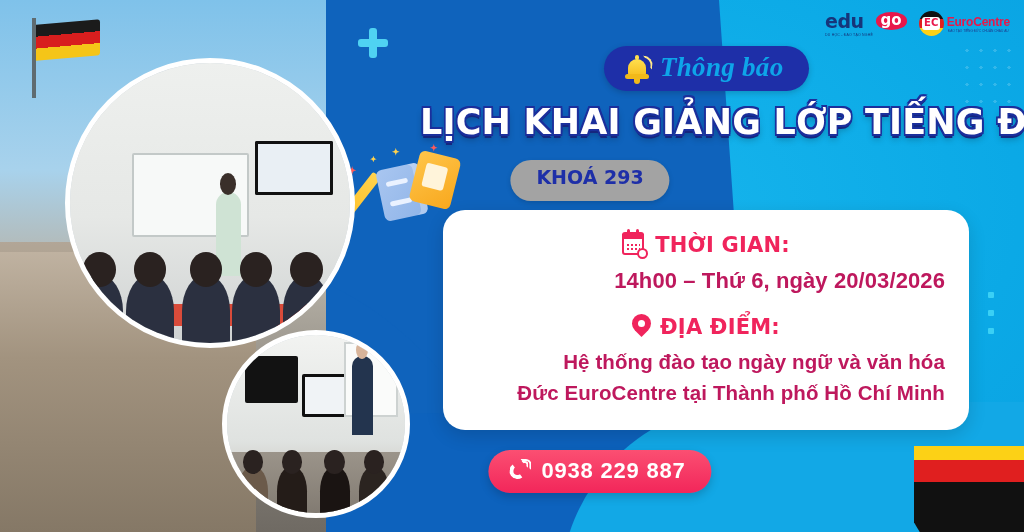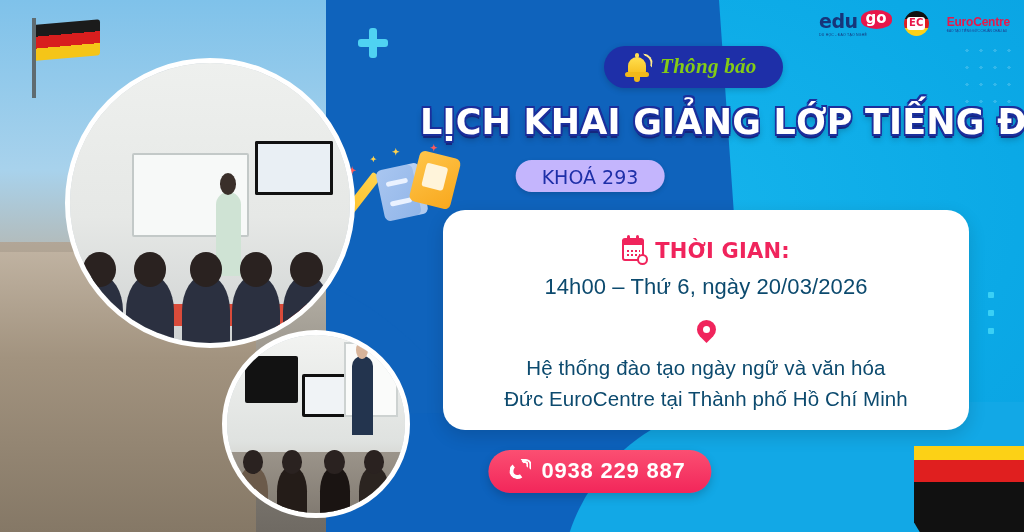--- a/index.html
+++ b/index.html
@@ -196,33 +196,33 @@
   .room2 .man { position:absolute; left:70%; top:12%; width:12%; height:44%; background:#23344e; border-radius:10px 10px 0 0; }
   .room2 .man::before { content:""; position:absolute; left:22%; top:-20%; width:56%; height:24%; background:#d8b49a; border-radius:50%; }
   .room2 .ground { position:absolute; left:0; right:0; bottom:0; height:34%; background: linear-gradient(180deg,#9b948a 0%,#827b72 100%); }
 
   
   .logos {
     position:absolute; right: 14px; top: 10px; z-index: 20;
     display:flex; align-items:center; gap: 12px;
   }
   .logo-edugo { display:flex; flex-direction:column; align-items:flex-start; }
-  .logo-edugo .row { display:flex; align-items:flex-start; gap:3px; }
+  .logo-edugo .row { display:flex; align-items:center; gap:12px; }
   .logo-edugo .edu {
     font-weight: 800; font-size: 19px; color:#16357a; letter-spacing:-.5px;
     font-family:"DejaVu Sans", sans-serif;
   }
   .logo-edugo .go {
     background:#e8174a; color:#fff; font-weight:800; font-size:15px;
     padding: 1px 5px 2px; border-radius: 50%/45%; line-height:1.05;
     font-family:"DejaVu Sans", sans-serif;
   }
   .logo-edugo .tag { font-size:3.5px; color:#16357a; letter-spacing:.2px; margin-top:1px; }
 
-  .logo-euro { display:flex; align-items:center; gap:18px; }
+  .logo-euro { display:flex; align-items:center; gap:3px;text-align:center; }
   .logo-euro .mark {
     width: 25px; height: 25px; border-radius:50%;
     background: linear-gradient(180deg,#111 0%,#111 33%,#e01f1f 33%,#e01f1f 66%,#fcd116 66%,#fcd116 100%);
     display:flex; align-items:center; justify-content:center;
     position:relative;
   }
   .logo-euro .mark span {
     font-size:10px; font-weight:800; color:#e8174a; background:#fff;
     border-radius:3px; padding:0 2px; line-height:1.25;
     font-family:"DejaVu Sans", sans-serif;
@@ -253,21 +253,21 @@
     position:absolute; left:10px; top:25px; width:6px; height:5px;
     background:#f2b91a; border-radius:0 0 4px 4px;
   }
   .bell .top { position:absolute; left:11px; top:1px; width:4px; height:5px; background:#ffdf4f; border-radius:2px; }
   .bell .wave {
     position:absolute; right:-3px; top:2px; width:11px; height:13px;
     border: 2px solid #ffe98a; border-left-color: transparent; border-bottom-color: transparent;
     border-radius: 0 10px 0 0; transform: rotate(8deg);
   }
   .badge-notice .txt {
-    color:#84cc16; font-weight: 700; font-style: italic; font-size: 21px;
+    color:#0ea5e9; font-weight: 700; font-style: italic; font-size: 27px;
     font-family: "Liberation Serif", serif; letter-spacing:.3px;
     white-space: nowrap;
   }
 
   .headline {
     position:absolute; left: 420px; right: 10px; top: 104px; z-index: 15;
     text-align: center;
     color:#ffffff;
     font-family:"DejaVu Sans", sans-serif;
     font-weight: 800;
@@ -277,43 +277,43 @@
     text-shadow:
       -1.6px 0 #1b2f9c, 1.6px 0 #1b2f9c, 0 -1.6px #1b2f9c, 0 1.6px #1b2f9c,
       -1.6px -1.6px #1b2f9c, 1.6px -1.6px #1b2f9c, -1.6px 1.6px #1b2f9c, 1.6px 1.6px #1b2f9c,
       0 4px 0 #15267e, 0 5px 7px rgba(0,0,0,.28);
     white-space: nowrap;
   }
 
   .badge-course {
     position:absolute; left: 50%; margin-left: 78px; top: 160px; z-index: 15;
     transform: translateX(-50%);
-    background:#c4b5fd; border-radius: 22px;
-    padding: 6px 26px 4px;
-    color:#1e2fa8; font-weight: 400; font-size: 19px;
+    background:#a3a3a3; border-radius: 22px;
+    padding: 6px 26px 13px;
+    color:#1e2fa8; font-weight: 700; font-size: 19px;
     font-family:"DejaVu Sans", sans-serif;
     box-shadow: 0 2px 5px rgba(0,0,0,.15);
     white-space: nowrap;
   }
 
   
   .card {
     position:absolute; left: 443px; top: 210px; width: 526px; height: 220px;
     background:#ffffff; border-radius: 22px; z-index: 14;
     box-shadow: 0 6px 18px rgba(0,0,0,.14);
-    padding: 28px 24px 0;
-    text-align:center;
+    padding: 22px 24px 0;
+    text-align:right;
   }
   .card .row-head {
     display:flex; align-items:center; justify-content:center; gap: 9px;
     color:#f0245c; font-weight: 800; font-size: 21px;
     font-family:"DejaVu Sans", sans-serif; letter-spacing:.2px;
   }
   .card .row-val {
-    margin-top: 11px; color:#0c4a6e; font-size: 22px; font-weight: 400;
+    margin-top: 11px; color:#be185d; font-size: 22px; font-weight: 700;
     font-family:"Liberation Sans", sans-serif; letter-spacing:.1px;
   }
   .card .block2 { margin-top: 20px; }
   .card .row-val.small { font-size: 20.5px; line-height: 1.34; margin-top: 9px; }
 
   
   .cal { width: 24px; height: 25px; position:relative; flex:none; }
   .cal .frame {
     position:absolute; inset:0 2px 2px 0; border:2.4px solid #f0245c; border-radius:3px;
   }
@@ -494,20 +494,21 @@
       <span>THỜI GIAN:</span>
     </div>
     <div class="row-val">14h00 – Thứ 6, ngày 20/03/2026</div>
 
     <div class="block2">
       <div class="row-head">
         <span class="pin-ic">
           <span class="drop"></span>
             <span class="hole"></span>
         </span>
+        <span>ĐỊA ĐIỂM:</span>
       </div>
       <div class="row-val small">Hệ thống đào tạo ngày ngữ và văn hóa</div>
       <div class="row-val small" style="margin-top:4px">Đức EuroCentre tại Thành phố Hồ Chí Minh</div>
     </div>
   </div>
 
   <div class="phone">
     <span class="ph-ic">
       <span class="hand"></span>
         <span class="w1"></span>

